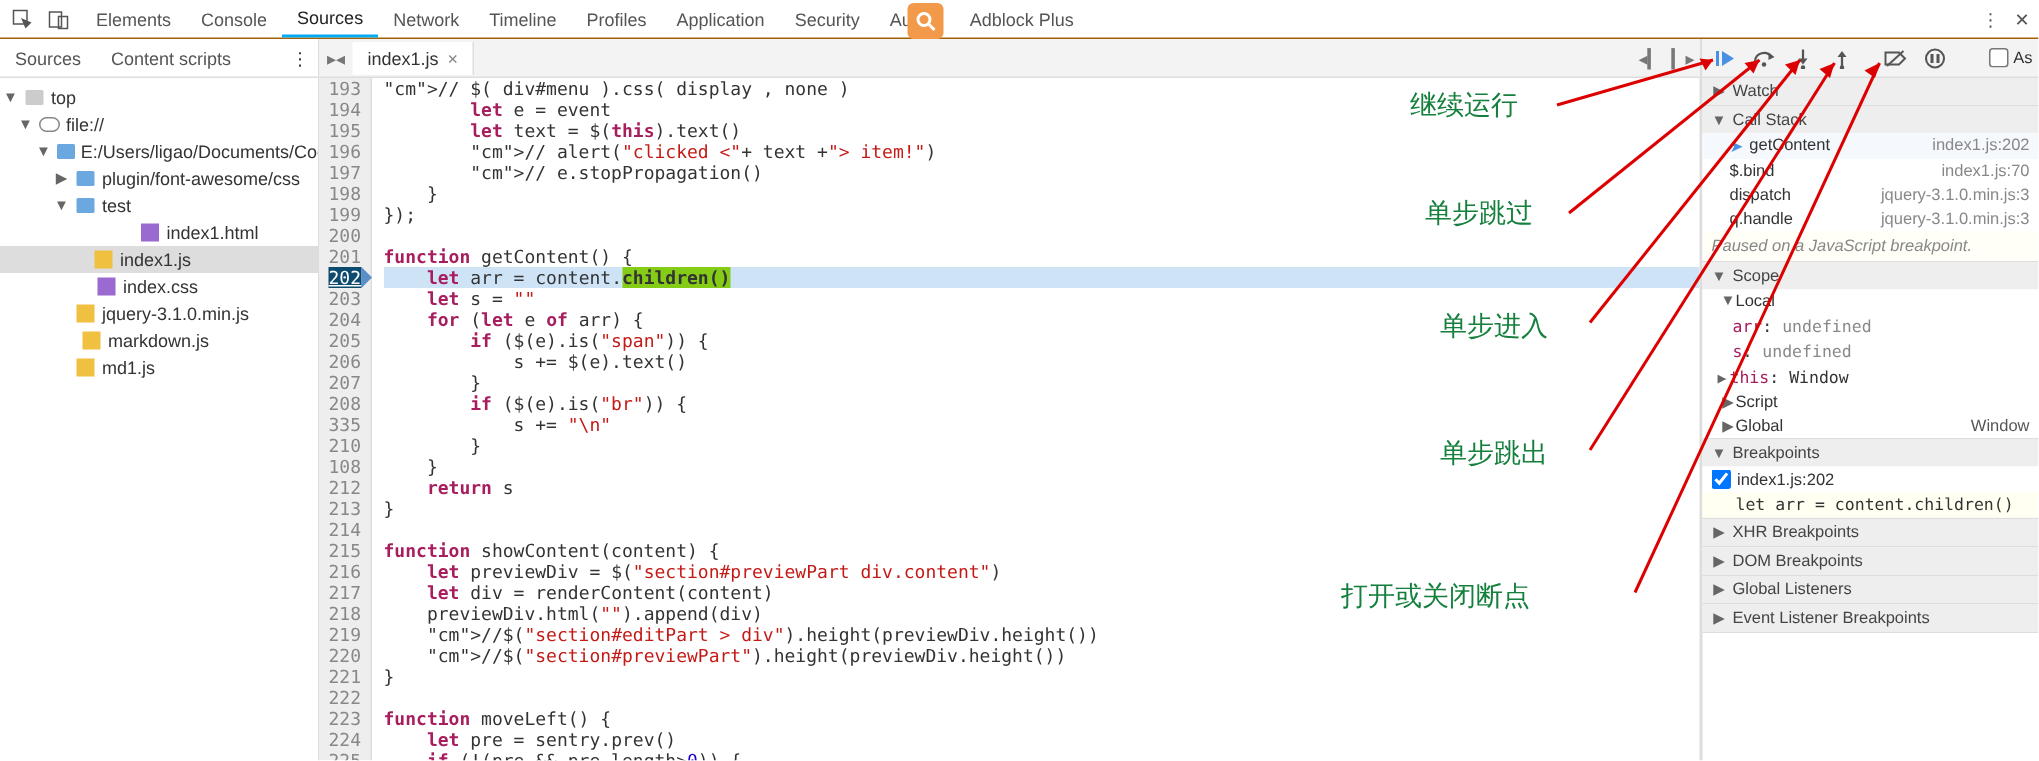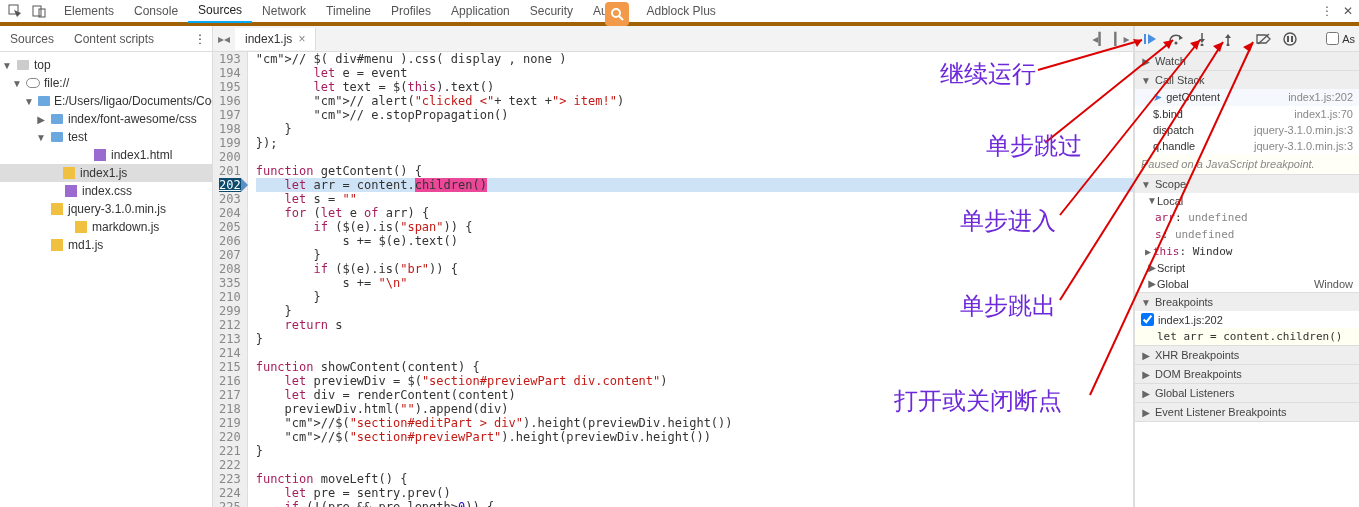--- a/index.html
+++ b/index.html
@@ -1,17 +1,17 @@
 <!DOCTYPE html>
 <html><head>
 <meta charset="utf-8">
 <style>
   * { margin: 0; padding: 0; box-sizing: border-box; }
   body { font-family: "Segoe UI", Arial, sans-serif; font-size: 12px; color: #333; background: #fff; overflow: hidden; width: 1359px; height: 507px; position: relative; }
-  .topbar { height: 26px; display: flex; align-items: center; border-bottom: 4px solid #a16207; padding: 0 6px; }
+  .topbar { height: 26px; display: flex; align-items: center; border-bottom: 1px solid #a16207; padding: 0 6px; }
   .topbar-icon { width: 18px; height: 18px; margin-right: 6px; display: flex; align-items: center; justify-content: center; color: #555; }
   .tabs { display: flex; align-items: center; gap: 0; }
   .tab { padding: 4px 10px; cursor: pointer; color: #555; }
   .tab.active { color: #222; border-bottom: 2px solid #03a9f4; }
   .right-icons { margin-left: auto; display: flex; gap: 10px; align-items: center; color: #555; }
   .hl { position: absolute; left: 605px; top: 2px; width: 24px; height: 24px; background: #f29a4a; border-radius: 4px; display: flex; align-items: center; justify-content: center; color: #fff; font-weight: bold; }
 
   .main { display: flex; height: calc(100% - 26px); }
 
   .left-pane { width: 213px; border-right: 1px solid #ddd; display: flex; flex-direction: column; }
@@ -37,22 +37,22 @@
   .file-tab .close { color:#888; font-size:12px; }
   .mid-tabs .pager { margin-left:auto; display:flex; }
   .code-wrap { flex:1; display:flex; font-family: Consolas, monospace; font-size: 12px; line-height: 14px; overflow:hidden; }
   .gutter { background:#eee; color:#888; text-align:right; padding: 0 6px; border-right:1px solid #ddd; }
   .gutter .ln { height:14px; }
   .gutter .ln.exec { background:#0c4a6e; color:#fff; position:relative;text-decoration:underline; }
   .gutter .ln.exec::after { content:""; position:absolute; right:-7px; top:0; border-top:7px solid transparent; border-bottom:7px solid transparent; border-left:7px solid #5a90c8; }
   .code { flex:1; padding-left: 8px; white-space: pre; }
   .code .line { height:14px; }
   .code .line.execline { background:#cfe3f7; }
-  .code .hl-token { background:#ec4899; }
-  .kw { color:#a71d5d; }
+  .code .hl-token { background:#84cc16;font-weight:bold; }
+  .kw { color:#a71d5d;font-weight:bold; }
   .str { color:#c41a16; }
   .num { color:#1c00cf; }
 
   .right-pane { width:225px; display:flex; flex-direction:column; border-left:1px solid #ddd; font-size:11px; }
   .dbg-toolbar { height:26px; display:flex; align-items:center; gap:4px; padding:0 4px; border-bottom:1px solid #ddd; background:#f3f3f3; }
   .dbg-btn { width:22px; height:20px; display:flex; align-items:center; justify-content:center; color:#555; }
   .dbg-btn.play { color:#4a90e2; }
   .chk { margin-left:auto; display:flex; align-items:flex-end; gap:3px; white-space: nowrap; overflow: hidden;}
   .section { border-bottom:1px solid #ddd; }
   .sec-head { background:#eee; padding:3px 6px; display:flex; align-items:center; gap:4px; color:#444; }
@@ -64,21 +64,21 @@
   .stack-arrow { color:#4a90e2; margin-right:4px; }
   .pause-msg { font-style: italic; color: #888; padding: 4px 6px; background:#fffff8;}
   .scope-row { padding:2px 6px 2px 20px; font-family: Consolas, monospace; }
   .scope-row .name { color:#a71d5d; }
   .scope-row .val { color:#888; }
   .scope-sub { padding:2px 6px; display:flex; }
   .scope-sub .tw { margin-left:6px; }
   .scope-sub .rv { margin-left:auto; color:#555; }
   .bp-row { padding:2px 6px; display:flex; align-items:center; gap:4px; }
   .bp-code { font-family: Consolas, monospace; padding:2px 6px 2px 22px; background:#fffff2; }
-  .ann-label { position:absolute; color:#6d28d9; font-size:24px; font-weight:500; font-family: "Microsoft YaHei", sans-serif; white-space:nowrap; z-index: 60; text-align: center;}
+  .ann-label { position:absolute; color:#15803d; font-size:18px; font-weight:500; font-family: "Microsoft YaHei", sans-serif; white-space:nowrap; z-index: 60; text-align: center;}
   svg.arrows { position:absolute; left:0; top:0; width:1359px; height:507px; pointer-events:none; z-index: 55;}
   svg.arrows line { stroke:#d00; stroke-width:2; }
   svg.arrows polygon { fill:#d00; }
 </style>
 </head>
 <body>
 
 <div class="topbar">
   <span class="topbar-icon">
       <svg width="14" height="14" viewBox="0 0 14 14">
@@ -145,21 +145,21 @@
           <span class="ficon">
             <span class="folder"></span>
           </span>
           <span>E:/Users/ligao/Documents/Code</span>
         </div>
       <div class="tree-row" style="padding-left:36px">
           <span class="tw">▶</span>
           <span class="ficon">
             <span class="folder"></span>
           </span>
-          <span>index/font-awesome/css</span>
+          <span>plugin/font-awesome/css</span>
         </div>
       <div class="tree-row" style="padding-left:36px">
           <span class="tw">▼</span>
           <span class="ficon">
             <span class="folder"></span>
           </span>
           <span>test</span>
         </div>
       <div class="tree-row" style="padding-left:89px">
           <span class="ficon">
@@ -178,21 +178,21 @@
             <span class="cssfile"></span>
           </span>
           <span>index.css</span>
         </div>
       <div class="tree-row" style="padding-left:46px">
           <span class="ficon">
             <span class="jsfile"></span>
           </span>
           <span>jquery-3.1.0.min.js</span>
         </div>
-      <div class="tree-row" style="padding-left:70px">
+      <div class="tree-row" style="padding-left:50px">
           <span class="ficon">
             <span class="jsfile"></span>
           </span>
           <span>markdown.js</span>
         </div>
       <div class="tree-row" style="padding-left:46px">
           <span class="ficon">
             <span class="jsfile"></span>
           </span>
           <span>md1.js</span>
@@ -225,21 +225,21 @@
           <div class="ln">201</div>
           <div class="ln exec">202</div>
           <div class="ln">203</div>
           <div class="ln">204</div>
           <div class="ln">205</div>
           <div class="ln">206</div>
           <div class="ln">207</div>
           <div class="ln">208</div>
           <div class="ln">335</div>
           <div class="ln">210</div>
-          <div class="ln">299</div>
+          <div class="ln">108</div>
           <div class="ln">212</div>
           <div class="ln">213</div>
           <div class="ln">214</div>
           <div class="ln">215</div>
           <div class="ln">216</div>
           <div class="ln">217</div>
           <div class="ln">218</div>
           <div class="ln">219</div>
           <div class="ln">220</div>
           <div class="ln">221</div>
@@ -410,16 +410,16 @@
   <line x1="1046" y1="142" x2="1173" y2="40"></line>
     <polygon points="1173,40 1163,42 1169,49"></polygon>
   <line x1="1060" y1="215" x2="1200" y2="40"></line>
     <polygon points="1200,40 1190,43 1197,50"></polygon>
   <line x1="1060" y1="300" x2="1223" y2="42"></line>
     <polygon points="1223,42 1213,46 1220,52"></polygon>
   <line x1="1090" y1="395" x2="1253" y2="42"></line>
     <polygon points="1253,42 1243,47 1250,52"></polygon>
 </svg>
 <div class="ann-label" style="left:940px; top:58px">继续运行</div>
-<div class="ann-label" style="left:986px; top:130px">单步跳过</div>
+<div class="ann-label" style="left:950px; top:130px">单步跳过</div>
 <div class="ann-label" style="left:960px; top:205px">单步进入</div>
 <div class="ann-label" style="left:960px; top:290px">单步跳出</div>
 <div class="ann-label" style="left:894px; top:385px">打开或关闭断点</div>
 
 </body></html>

